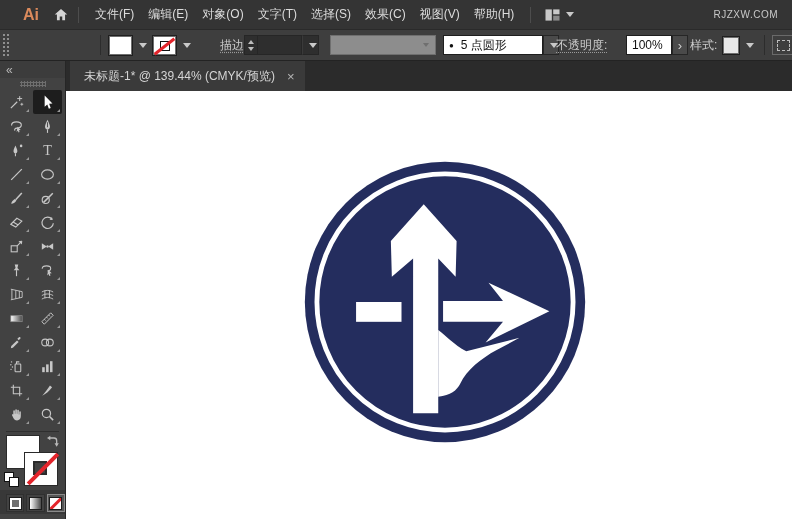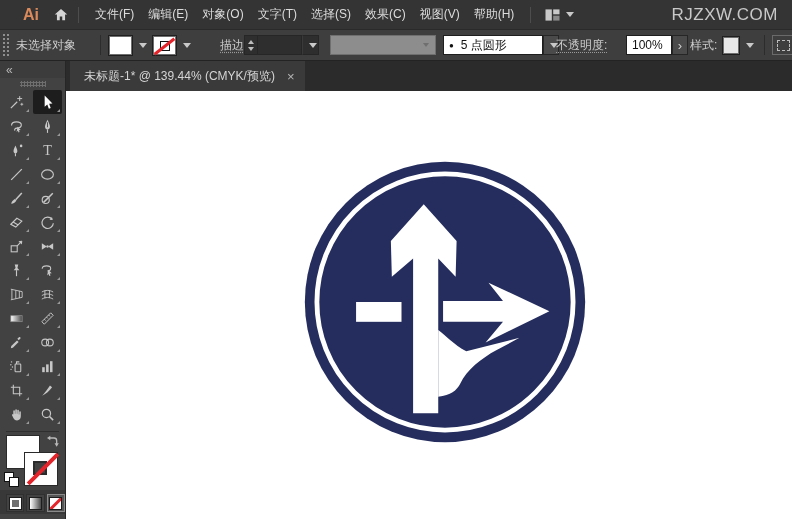--- a/index.html
+++ b/index.html
@@ -9,21 +9,21 @@
   
   #menubar{position:absolute;left:0;top:0;width:792px;height:29px;background:#343434;
            display:flex;align-items:center;color:#dcdcdc;font-size:12px;}
   #ai-logo{margin-left:23px;font-weight:bold;font-size:16px;color:#DB8A5C;letter-spacing:0;}
   .home{margin-left:14px;display:flex;align-items:center;}
   .mb-sep{width:1px;height:16px;background:#4d4d4d;margin:0 9px;}
   .menu-item{padding:0 7px;line-height:29px;cursor:default;white-space:nowrap;}
   #ws-group{display:flex;align-items:center;margin-left:4px;}
   .chev-down{width:0;height:0;border-left:4px solid transparent;border-right:4px solid transparent;
              border-top:5px solid #c9c9c9;margin-left:5px;}
-  #watermark{margin-left:auto;margin-right:14px;color:#c8c8c8;font-size:17px;letter-spacing:.5px;}
+  #watermark{margin-left:auto;margin-right:14px;color:#c8c8c8;font-size:10px;letter-spacing:.5px;}
   
   #controlbar{position:absolute;left:0;top:29px;width:792px;height:32px;background:#3e3e3e;
               border-top:1px solid #2a2a2a;border-bottom:1px solid #232323;box-sizing:border-box;
               color:#cccccc;font-size:12px;}
   .cb{position:absolute;top:0;height:30px;display:flex;align-items:center;}
   .grip-v{left:2px;width:7px;top:3px;height:24px;
           background-image:radial-gradient(#8f8f8f 1px,transparent 1.2px);background-size:4px 4px;}
   .vsep{position:absolute;top:5px;width:1px;height:20px;background:#2c2c2c;}
   .swatch{width:23px;height:19px;background:#ffffff;border:1px solid #1f1f1f;box-shadow:0 0 0 1px #6e6e6e inset;position:relative;}
   .none-line{position:absolute;left:-1px;right:-1px;top:50%;height:3px;background:#e3242b;
@@ -113,21 +113,20 @@
         <rect x="13" y="2" width="9" height="7" fill="#c9c9c9"></rect>
         <rect x="13" y="11" width="9" height="7" fill="#8a8a8a"></rect>
       </svg>
       <span class="chev-down"></span>
     </span>
     <span id="watermark">RJZXW.COM</span>
   </div>
 
   <div id="controlbar">
     <div class="cb grip-v" style="left:2px;"></div>
-    <div class="cb" style="left:16px;">未选择对象</div>
     <div class="vsep" style="left:100px;"></div>
 
     <div class="cb" style="left:108px;">
       <span class="swatch"></span>
       <span class="dd-chev">
           <span class="chev-down"></span>
         </span>
     </div>
     <div class="cb" style="left:152px;">
       <span class="swatch">

